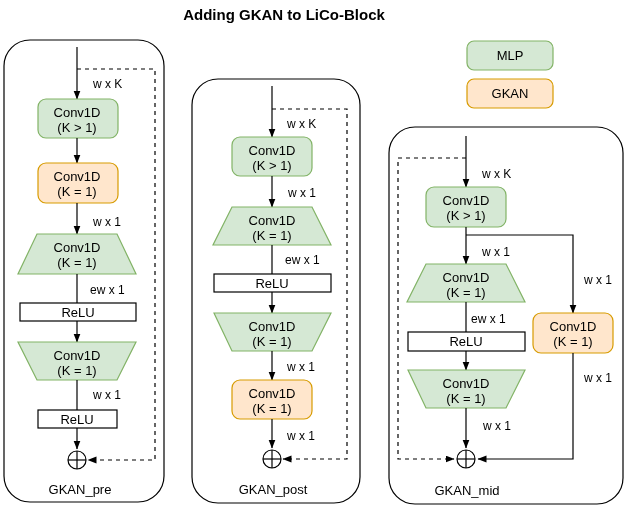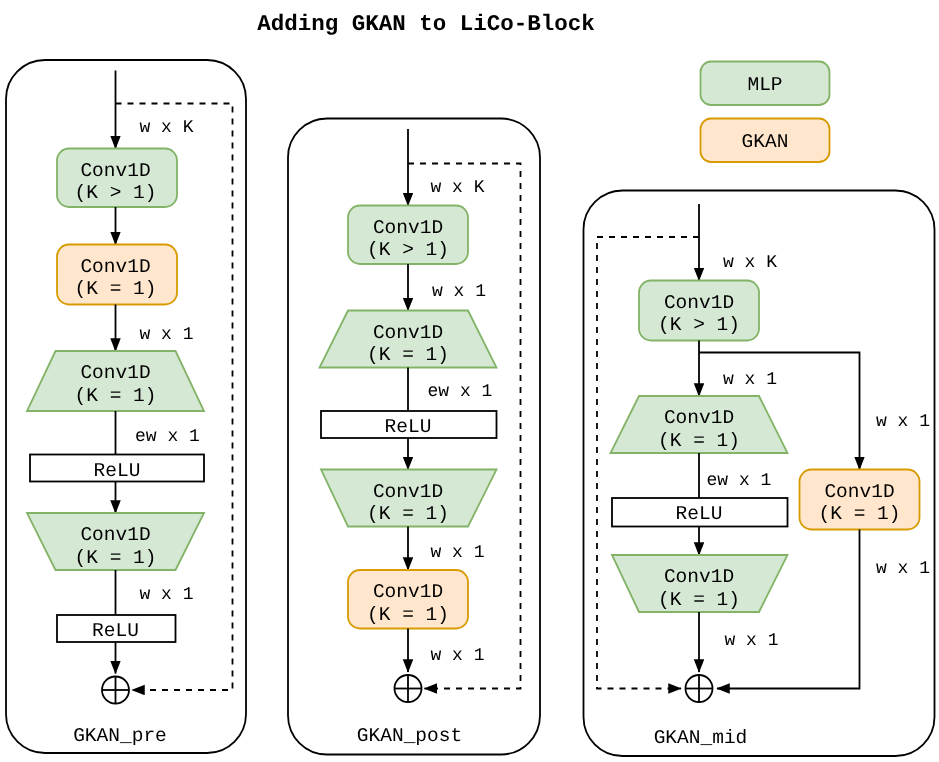--- a/index.html
+++ b/index.html
@@ -1,20 +1,20 @@
 <!DOCTYPE html>
 <html><head>
 <meta charset="utf-8">
 <style>
   html, body { margin: 0; padding: 0; background: #ffffff; }
   .stage {
     position: relative;
     width: 626px; height: 508px;
     background: #fef9c3;
-    font-family: Liberation Mono, monospace;
+    font-family: Liberation Sans, sans-serif;
   }
   svg { display: block; }
   
   .mlp   { fill: #d5e8d4; stroke: #82b366; stroke-width: 1.2; }
   .gkan  { fill: #ffe6cc; stroke: #d79b00; stroke-width: 1.2; }
   .plain { fill: #ffffff; stroke: #000000; stroke-width: 1.2; }
   .container { fill: none; stroke: #000000; stroke-width: 1.2; }
   .edge  { fill: none; stroke: #000000; stroke-width: 1.2; }
   .dashed { stroke-dasharray: 4 4; }
   .sum   { fill: #ffffff; stroke: #000000; stroke-width: 1.2; }

